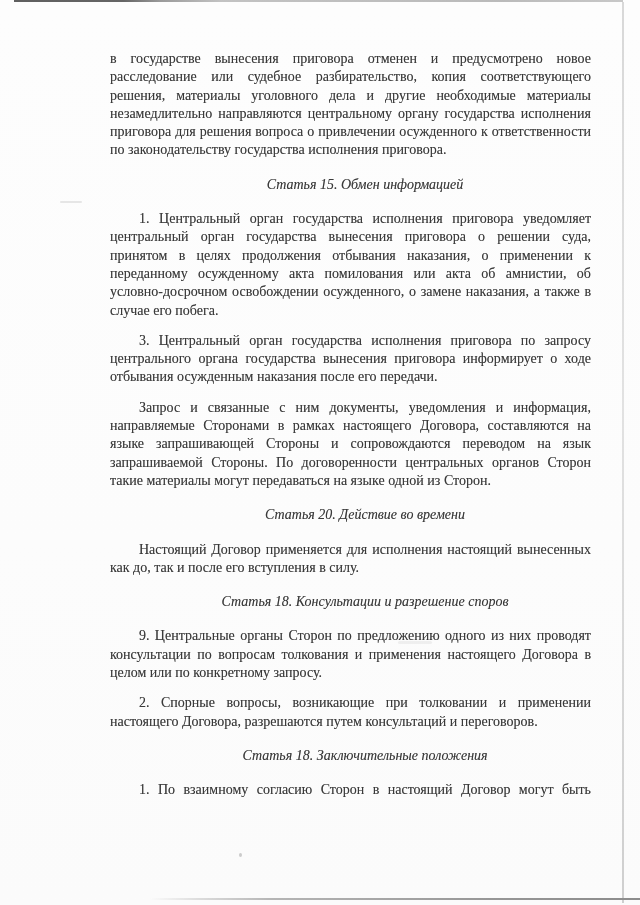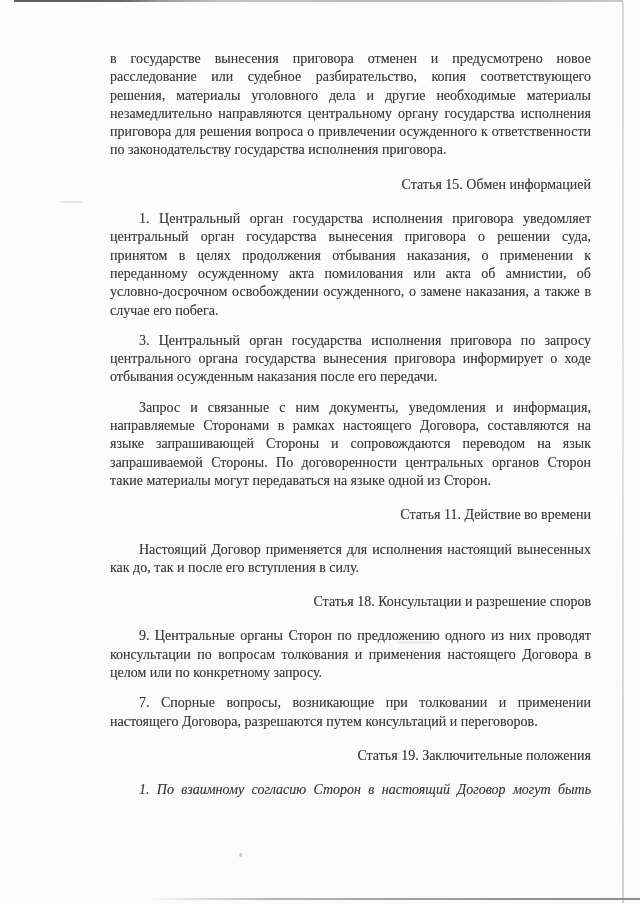--- a/index.html
+++ b/index.html
@@ -27,26 +27,26 @@
     text-shadow: 0 0 0.6px rgba(58,58,58,0.45);
   }
   .content p {
     margin: 0 0 12px 0;
     text-align: justify;
   }
   .content p.indent { text-indent: 29px; }
   .content p.heading {
     margin: 16px 0 16px 0;
     text-indent: 29px;
-    text-align: right;
+    text-align: center;
+    font-style: italic;
   }
   .content p.cutoff {
     text-align-last: justify;
     margin-bottom: 16px;
-    font-style: italic;
   }
   
   .edge-top {
     position: absolute;
     left: 14px; top: 0;
     width: 609px; height: 2px;
     background: linear-gradient(to right,
       #4e4e4e 0%, #555555 18%, #8f8f8f 24%,
       #bcbcbc 34%, #b3b3b3 80%, #c2c2c2 100%);
     opacity: 0.9;
@@ -101,22 +101,22 @@
   <div class="smudge-left"></div>
   <div class="smudge-mid"></div>
   <div class="speck"></div>
 
   <div class="content">
     <p class="body">в государстве вынесения приговора отменен и предусмотрено новое расследование или судебное разбирательство, копия соответствующего решения, материалы уголовного дела и другие необходимые материалы незамедлительно направляются центральному органу государства исполнения приговора для решения вопроса о привлечении осужденного к ответственности по законодательству государства исполнения приговора.</p>
     <p class="heading">Статья 15. Обмен информацией</p>
     <p class="indent">1. Центральный орган государства исполнения приговора уведомляет центральный орган государства вынесения приговора о решении суда, принятом в целях продолжения отбывания наказания, о применении к переданному осужденному акта помилования или акта об амнистии, об условно-досрочном освобождении осужденного, о замене наказания, а также в случае его побега.</p>
     <p class="indent">3. Центральный орган государства исполнения приговора по запросу центрального органа государства вынесения приговора информирует о ходе отбывания осужденным наказания после его передачи.</p>
     <p class="indent">Запрос и связанные с ним документы, уведомления и информация, направляемые Сторонами в рамках настоящего Договора, составляются на языке запрашивающей Стороны и сопровождаются переводом на язык запрашиваемой Стороны. По договоренности центральных органов Сторон такие материалы могут передаваться на языке одной из Сторон.</p>
-    <p class="heading">Статья 11. Действие во времени</p>
+    <p class="heading">Статья 20. Действие во времени</p>
     <p class="indent">Настоящий Договор применяется для исполнения настоящий вынесенных как до, так и после его вступления в силу.</p>
     <p class="heading">Статья 18. Консультации и разрешение споров</p>
     <p class="indent">9. Центральные органы Сторон по предложению одного из них проводят консультации по вопросам толкования и применения настоящего Договора в целом или по конкретному запросу.</p>
-    <p class="indent">7. Спорные вопросы, возникающие при толковании и применении настоящего Договора, разрешаются путем консультаций и переговоров.</p>
-    <p class="heading">Статья 19. Заключительные положения</p>
+    <p class="indent">2. Спорные вопросы, возникающие при толковании и применении настоящего Договора, разрешаются путем консультаций и переговоров.</p>
+    <p class="heading">Статья 18. Заключительные положения</p>
     <p class="indent cutoff">1. По взаимному согласию Сторон в настоящий Договор могут быть</p>
   </div>
 
 </div>
 
 </body></html>

